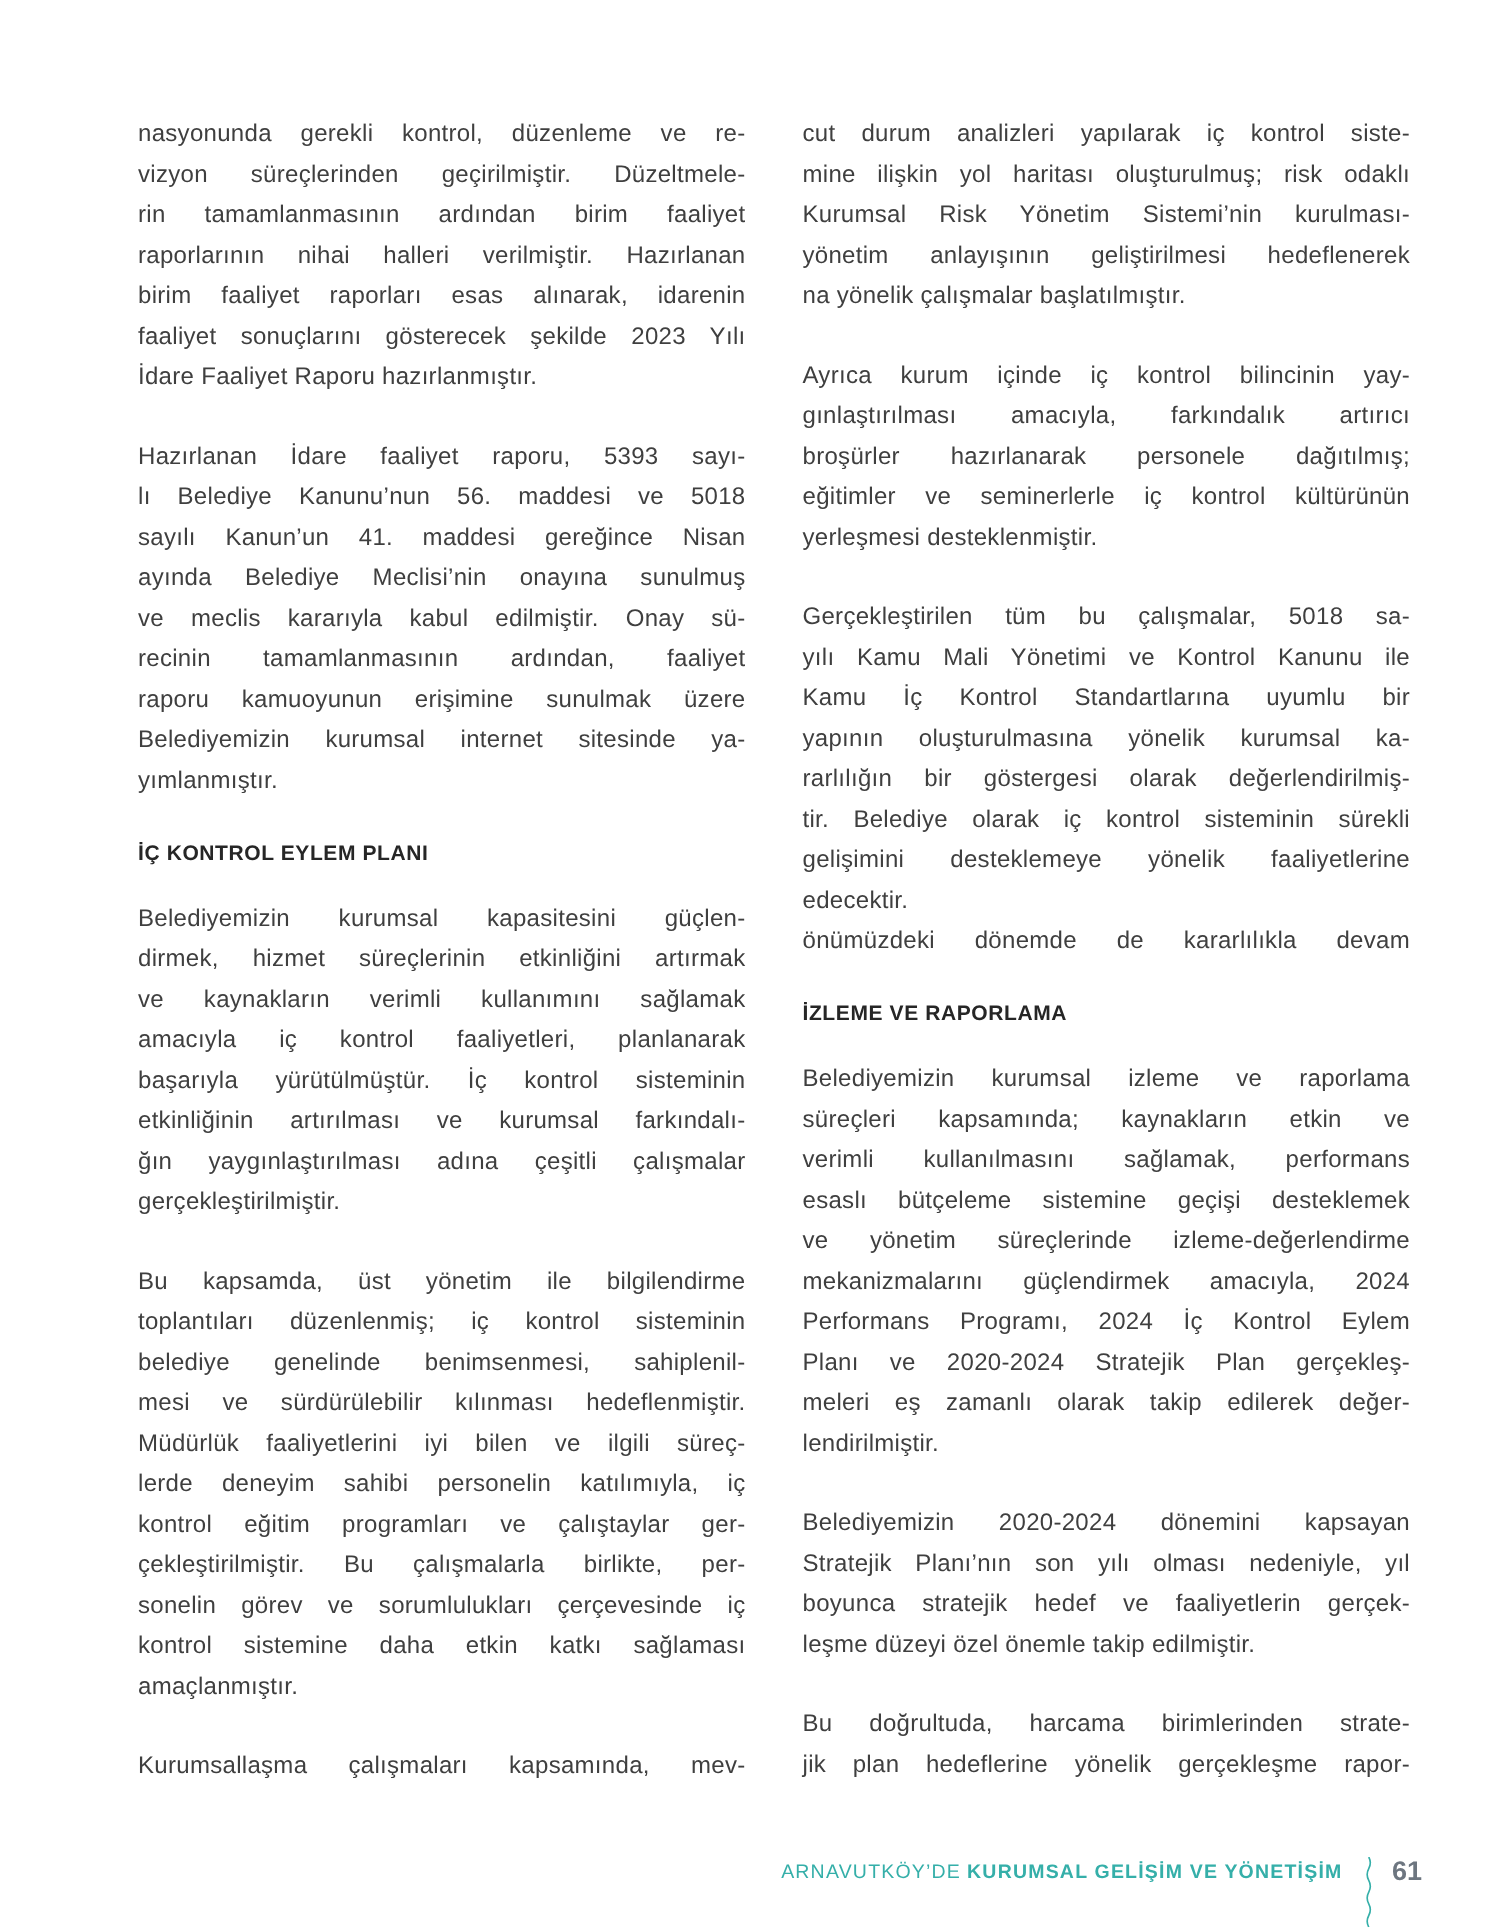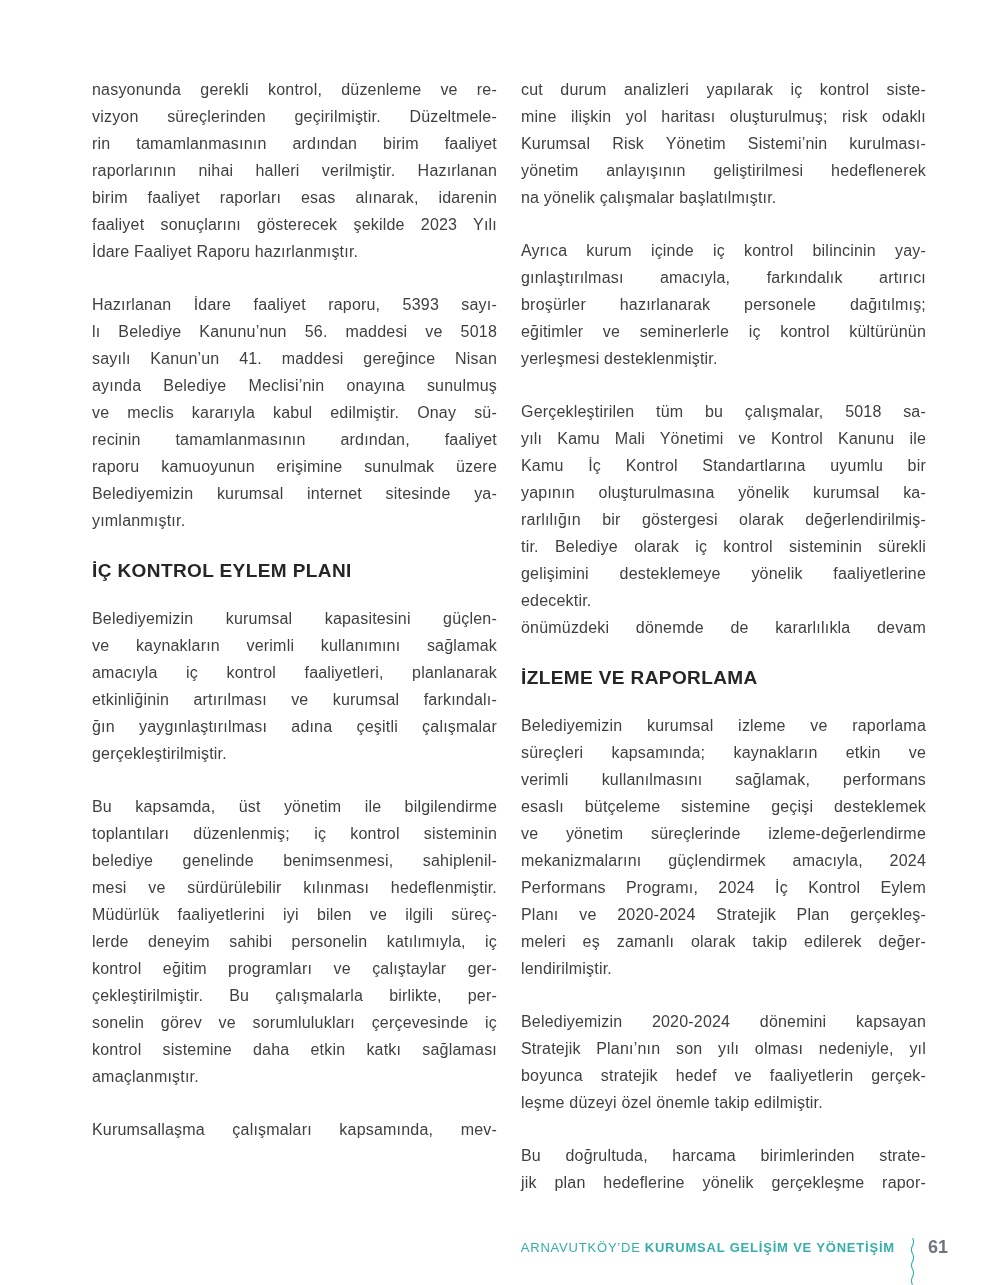--- a/index.html
+++ b/index.html
@@ -15,42 +15,42 @@
     height:1285px;
     background:#ffffff;
     overflow:hidden;
     font-family:"Liberation Sans","DejaVu Sans",sans-serif;
   }
   .columns{
     position:absolute;
     top:76px;
     left:92px;
     display:flex;
-    gap:24px;
+    gap:38px;
   }
   .col{width:405px;}
   .para{
     margin:0 0 26px 0;
     color:var(--body);
     font-size:16px;
     line-height:27px;
     letter-spacing:0.2px;
   }
   .line{
     text-align:justify;
     text-align-last:justify;
   }
   .line.no-just{
     text-align:left;
     text-align-last:left;
   }
   .heading{
     margin:26px 0 23px 0;
     color:var(--heading);
-    font-size:19px;
+    font-size:14px;
     font-weight:bold;
     letter-spacing:0.4px;
   }
   .col > :first-child{margin-top:0;}
   .footer{
     position:absolute;
     top:1238px;
     right:52px;
     display:flex;
     align-items:flex-start;
@@ -101,22 +101,24 @@
           <div class="line">ayında Belediye Meclisi’nin onayına sunulmuş</div>
           <div class="line">ve meclis kararıyla kabul edilmiştir. Onay sü-</div>
           <div class="line">recinin tamamlanmasının ardından, faaliyet</div>
           <div class="line">raporu kamuoyunun erişimine sunulmak üzere</div>
           <div class="line">Belediyemizin kurumsal internet sitesinde ya-</div>
           <div class="line no-just">yımlanmıştır.</div>
         </div>
         <div class="heading">İÇ KONTROL EYLEM PLANI</div>
         <div class="para">
           <div class="line">Belediyemizin kurumsal kapasitesini güçlen-</div>
+          <div class="line">dirmek, hizmet süreçlerinin etkinliğini artırmak</div>
           <div class="line">ve kaynakların verimli kullanımını sağlamak</div>
           <div class="line">amacıyla iç kontrol faaliyetleri, planlanarak</div>
+          <div class="line">başarıyla yürütülmüştür. İç kontrol sisteminin</div>
           <div class="line">etkinliğinin artırılması ve kurumsal farkındalı-</div>
           <div class="line">ğın yaygınlaştırılması adına çeşitli çalışmalar</div>
           <div class="line no-just">gerçekleştirilmiştir.</div>
         </div>
         <div class="para">
           <div class="line">Bu kapsamda, üst yönetim ile bilgilendirme</div>
           <div class="line">toplantıları düzenlenmiş; iç kontrol sisteminin</div>
           <div class="line">belediye genelinde benimsenmesi, sahiplenil-</div>
           <div class="line">mesi ve sürdürülebilir kılınması hedeflenmiştir.</div>
           <div class="line">Müdürlük faaliyetlerini iyi bilen ve ilgili süreç-</div>

